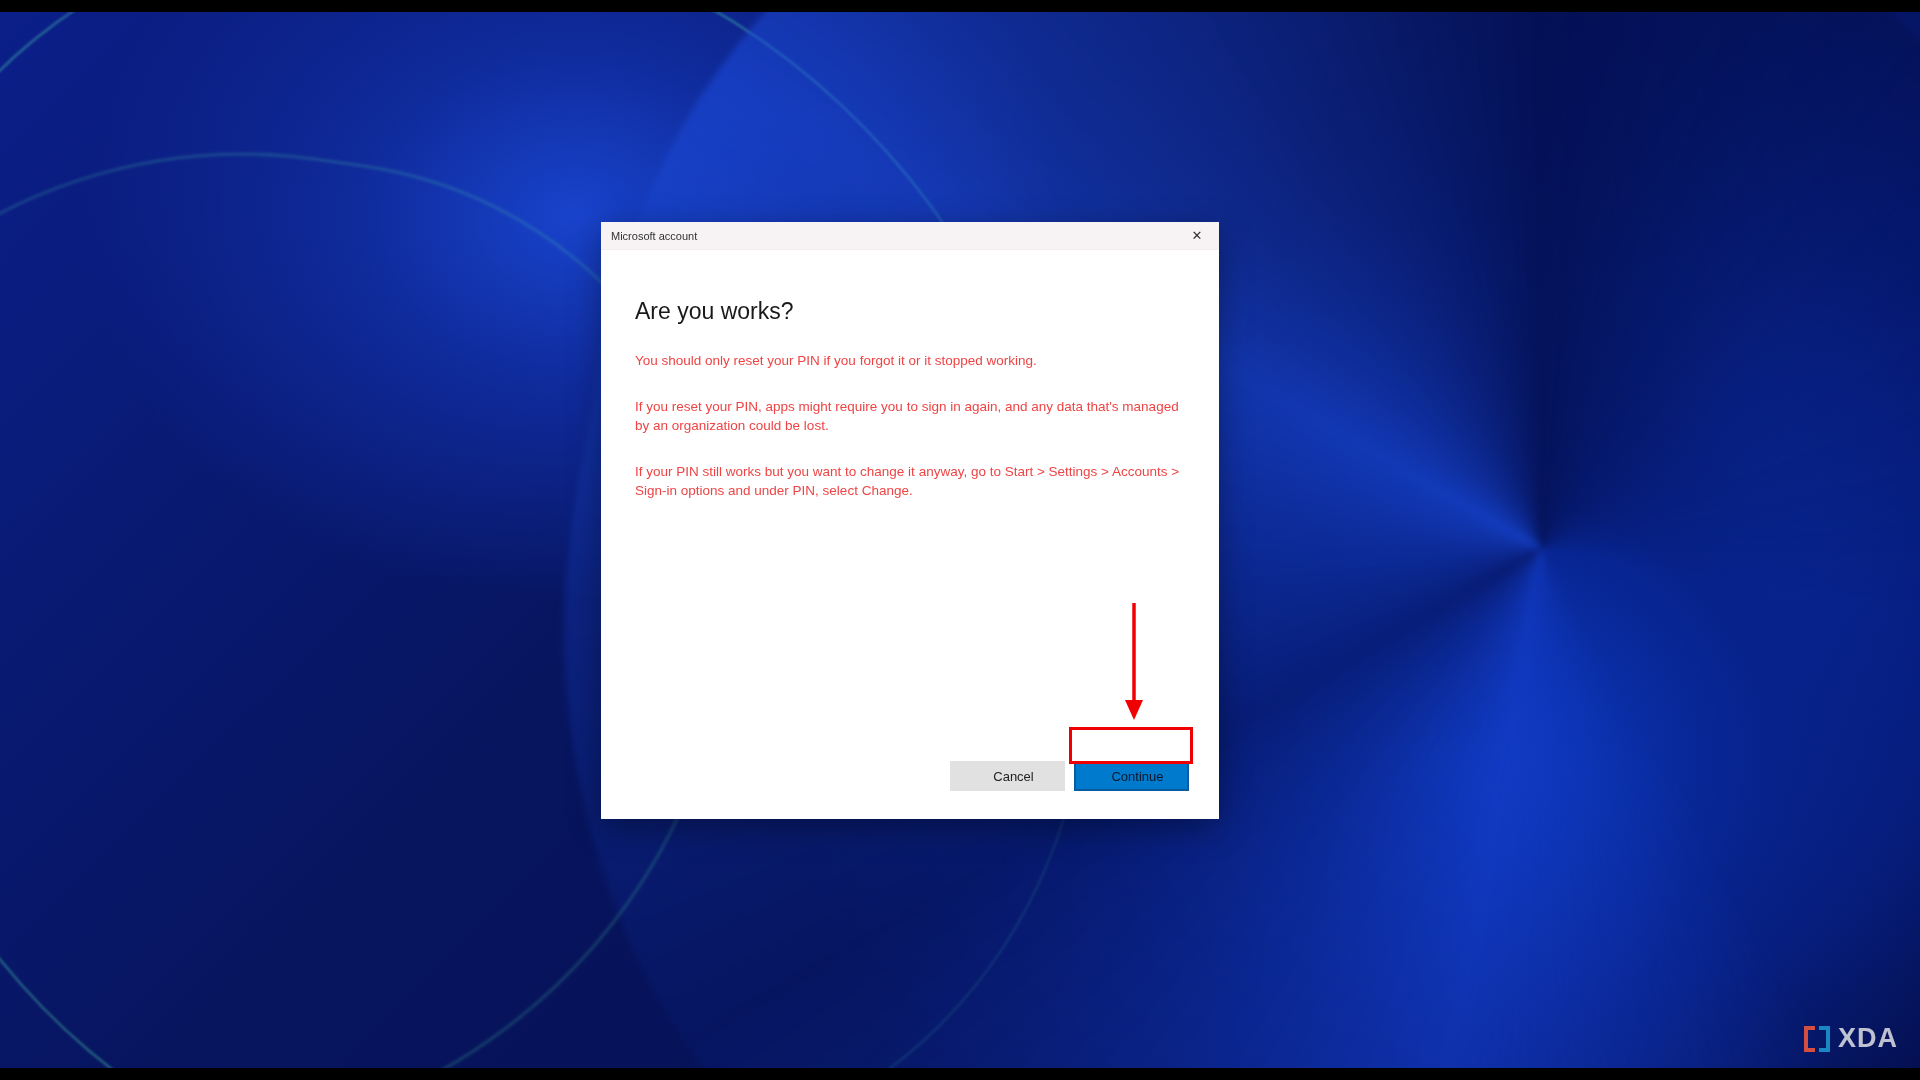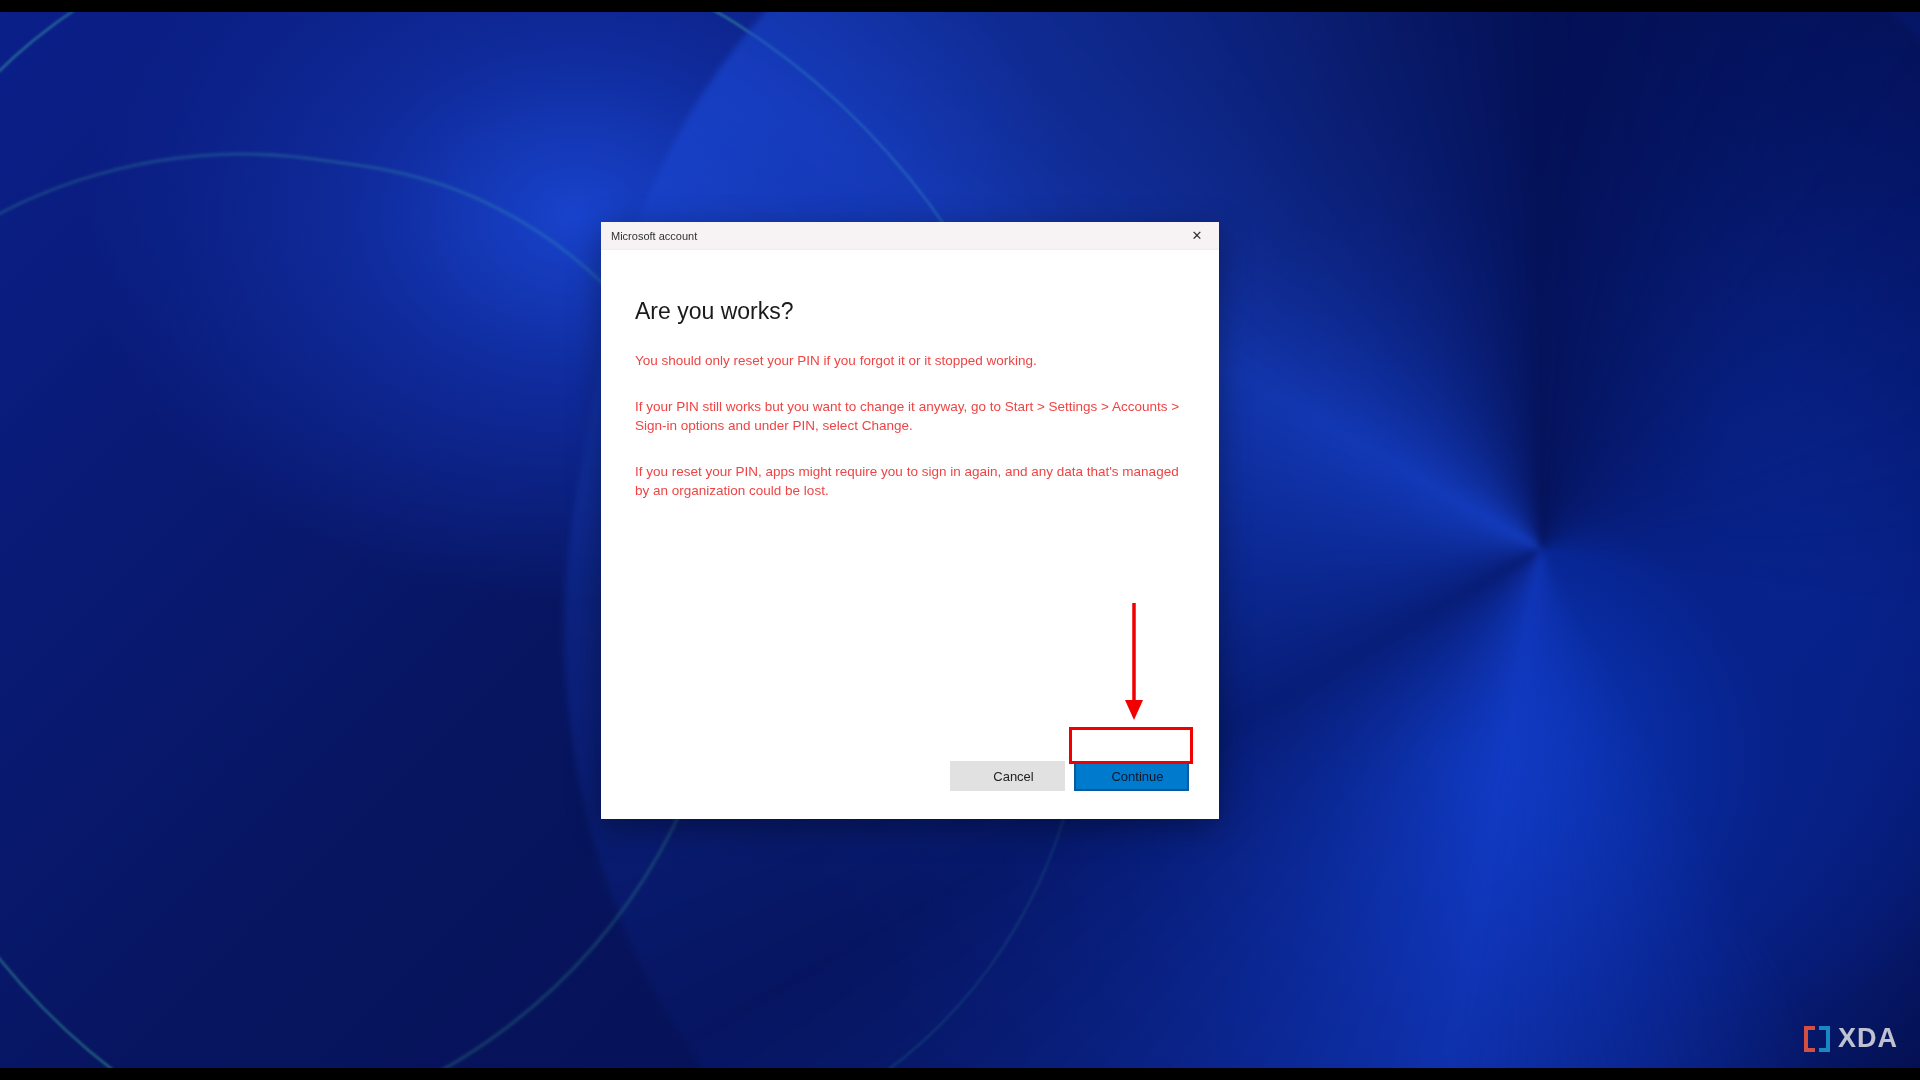--- a/index.html
+++ b/index.html
@@ -221,22 +221,22 @@
   <div class="titlebar">
     <span class="titlebar-text">Microsoft account</span>
     <div class="close-btn">
       <span class="close-x">✕</span>
     </div>
   </div>
 
   <div class="dialog-body">
     <h1 class="dialog-heading">Are you works?</h1>
     <p class="dialog-para">You should only reset your PIN if you forgot it or it stopped working.</p>
+    <p class="dialog-para">If you reset your PIN, apps might require you to sign in again, and any data that's managed by an organization could be lost.</p>
     <p class="dialog-para">If your PIN still works but you want to change it anyway, go to Start &gt; Settings &gt; Accounts &gt; Sign-in options and under PIN, select Change.</p>
-    <p class="dialog-para">If you reset your PIN, apps might require you to sign in again, and any data that's managed by an organization could be lost.</p>
   </div>
 
   <div class="dialog-footer">
     <button class="btn btn-cancel">Cancel</button>
     <button class="btn btn-continue">Continue</button>
   </div>
 </div>
 
 <div class="highlight-frame" style="left:1069px; top:727px;"></div>
 

